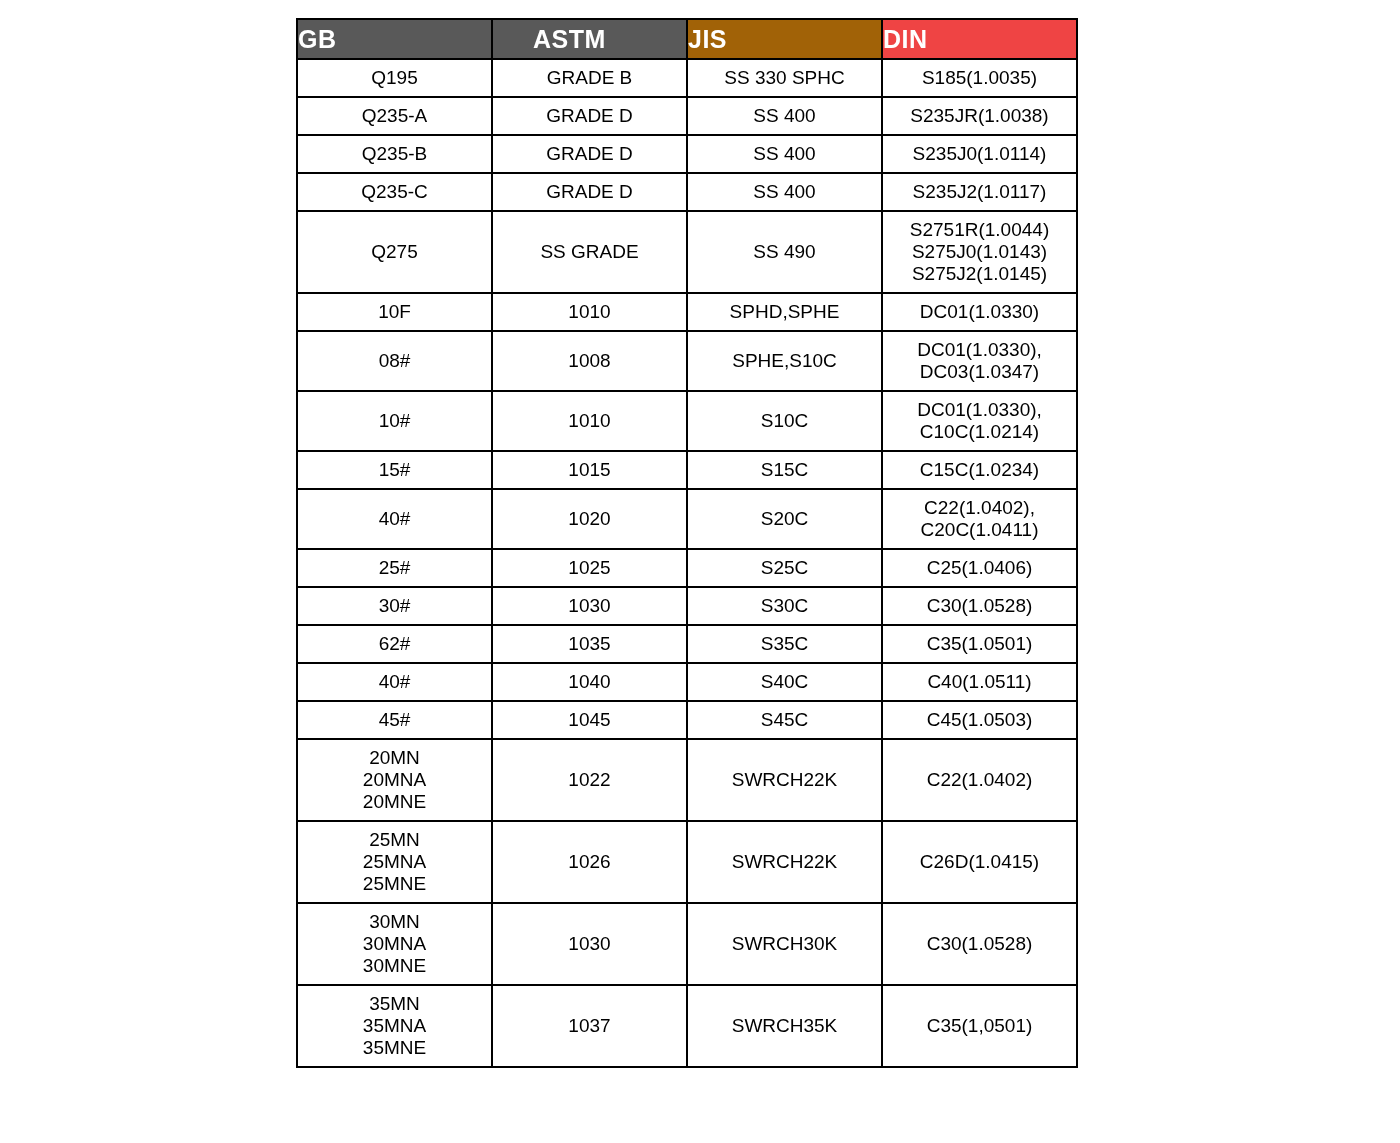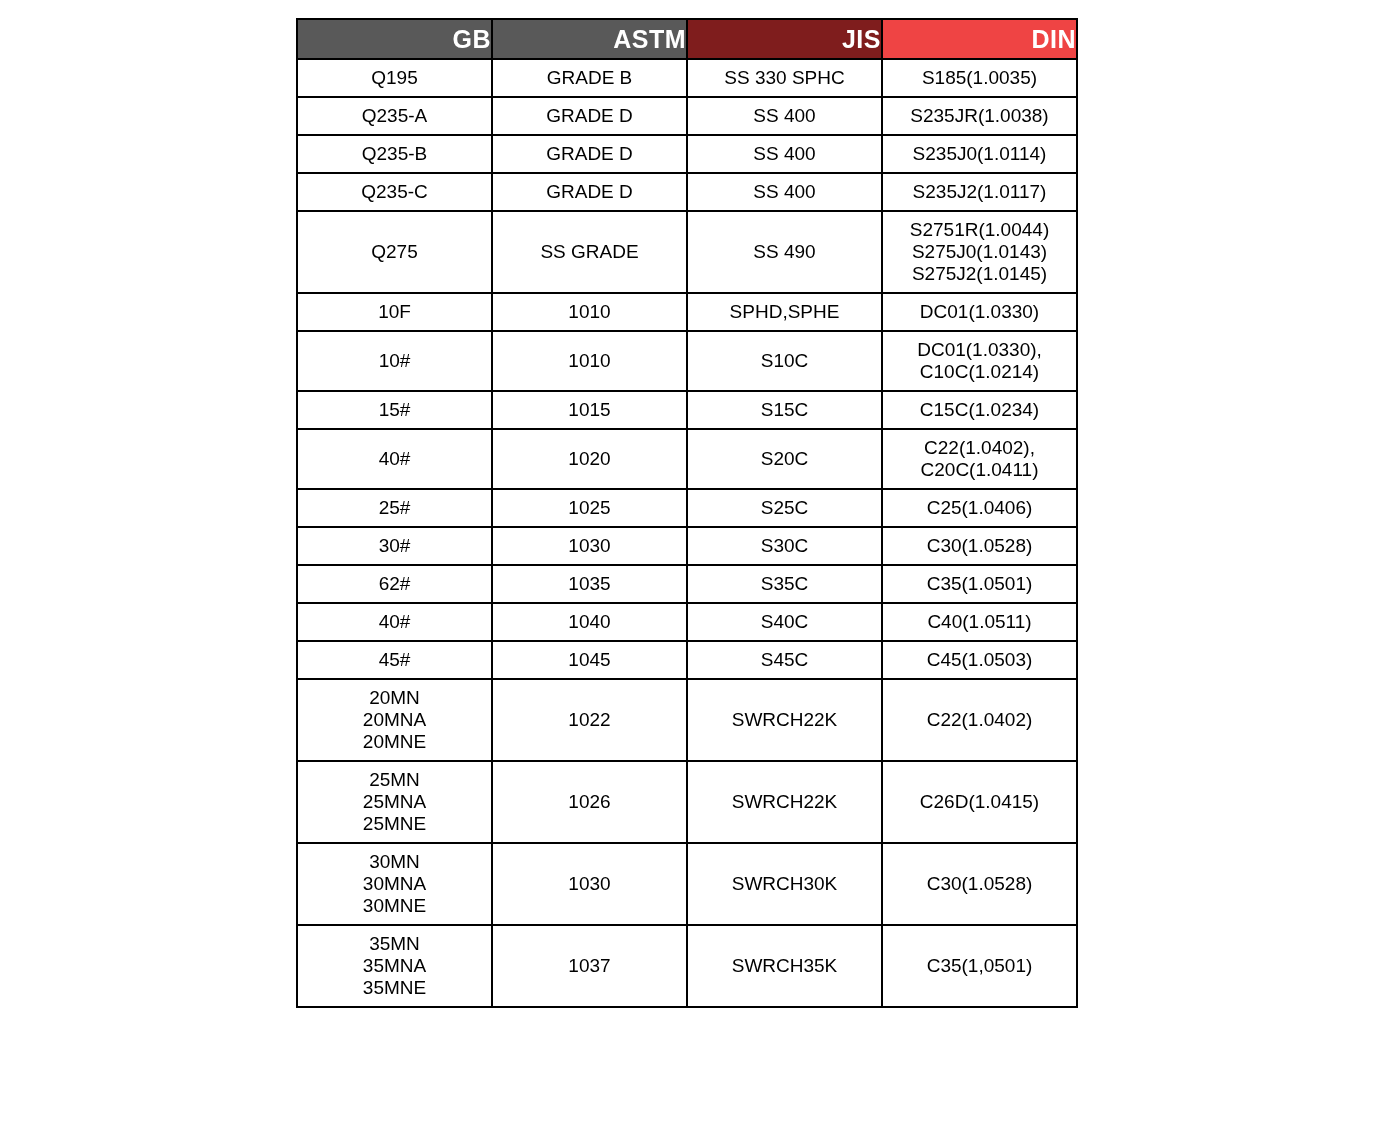--- a/index.html
+++ b/index.html
@@ -22,21 +22,21 @@
     width: 782px;
     border-collapse: collapse;
     table-layout: fixed;
   }
   table.grades-table th {
     width: 25%;
     height: 40px;
     border: 2px solid #000000;
     font-size: 25px;
     font-weight: bold;
-    text-align: right;
+    text-align: left;
     vertical-align: middle;
     letter-spacing: 0.5px;
   }
   table.grades-table td {
     border: 2px solid #000000;
     font-size: 19px;
     line-height: 22px;
     padding: 7px 4px;
     text-align: center;
     vertical-align: middle;
@@ -46,21 +46,21 @@
 </style>
 </head>
 <body>
 
 <div class="page">
   <table class="grades-table">
     <thead>
       <tr>
         <th style="background: rgb(89, 89, 89); color: rgb(255, 255, 255);">GB</th>
         <th style="background: rgb(89, 89, 89); color: rgb(255, 255, 255); padding-left: 40px;">ASTM</th>
-        <th style="background: #7f1d1d; color: rgb(255, 255, 255);">JIS</th>
+        <th style="background: #a16207; color: rgb(255, 255, 255);">JIS</th>
         <th style="background: #ef4444; color: rgb(255, 255, 255);">DIN</th>
       </tr>
     </thead>
     <tbody id="table-body">
         <tr>
           <td>Q195</td>
           <td>GRADE B</td>
           <td>SS 330 SPHC</td>
           <td>S185(1.0035)</td>
         </tr>
@@ -88,20 +88,27 @@
           <td>SS 490</td>
           <td>S2751R(1.0044)
 S275J0(1.0143)
 S275J2(1.0145)</td>
         </tr>
         <tr>
           <td>10F</td>
           <td>1010</td>
           <td>SPHD,SPHE</td>
           <td>DC01(1.0330)</td>
+        </tr>
+        <tr>
+          <td>08#</td>
+          <td>1008</td>
+          <td>SPHE,S10C</td>
+          <td>DC01(1.0330),
+DC03(1.0347)</td>
         </tr>
         <tr>
           <td>10#</td>
           <td>1010</td>
           <td>S10C</td>
           <td>DC01(1.0330),
 C10C(1.0214)</td>
         </tr>
         <tr>
           <td>15#</td>

